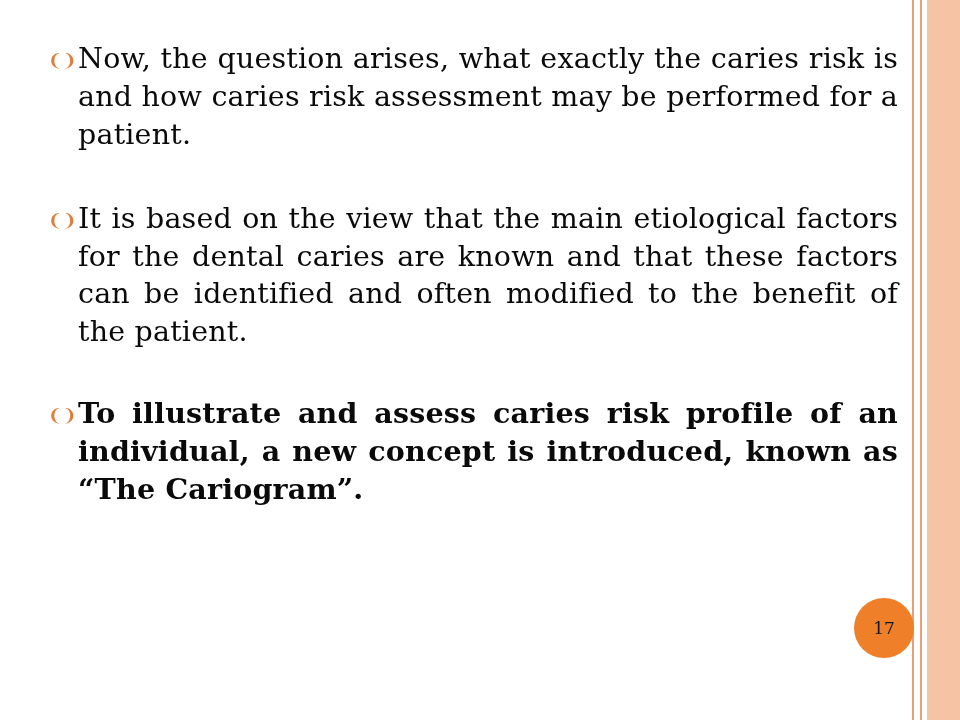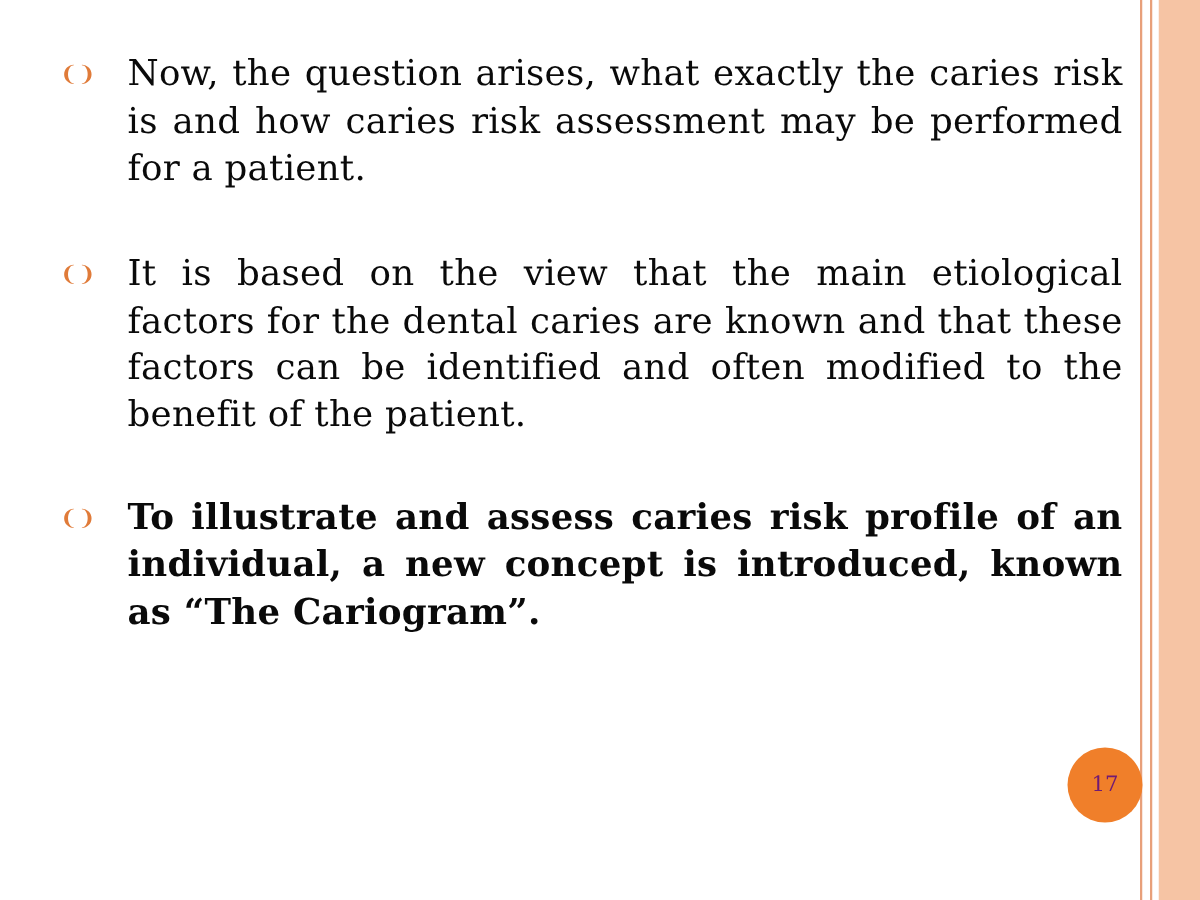--- a/index.html
+++ b/index.html
@@ -53,38 +53,37 @@
     font-family: "DejaVu Sans", sans-serif;
   }
   .bullet-text {
     flex: 1 1 auto;
     font-size: 28.5px;
     line-height: 1.33;
     color: #0a0a0a;
     text-align: justify;
     letter-spacing: 0.2px;
     font-family: "DejaVu Serif", serif;
-    margin-left: 24px;
   }
   .bullet-text.last-block {
     text-align: justify;
     font-weight: bold;
   }
   .para-1 { margin-bottom: 46px; }
   .para-2 { margin-bottom: 44px; }
 
   .page-number {
     position: absolute;
     left: 854px;
     top: 598px;
     width: 60px;
     height: 60px;
     border-radius: 50%;
     background: #f07f2a;
-    color: #701a75;
+    color: #0f172a;
     display: flex;
     align-items: center;
     justify-content: center;
     font-size: 17px;
     font-family: "DejaVu Serif", serif;
   }
 </style>
 </head>
 <body>
 

